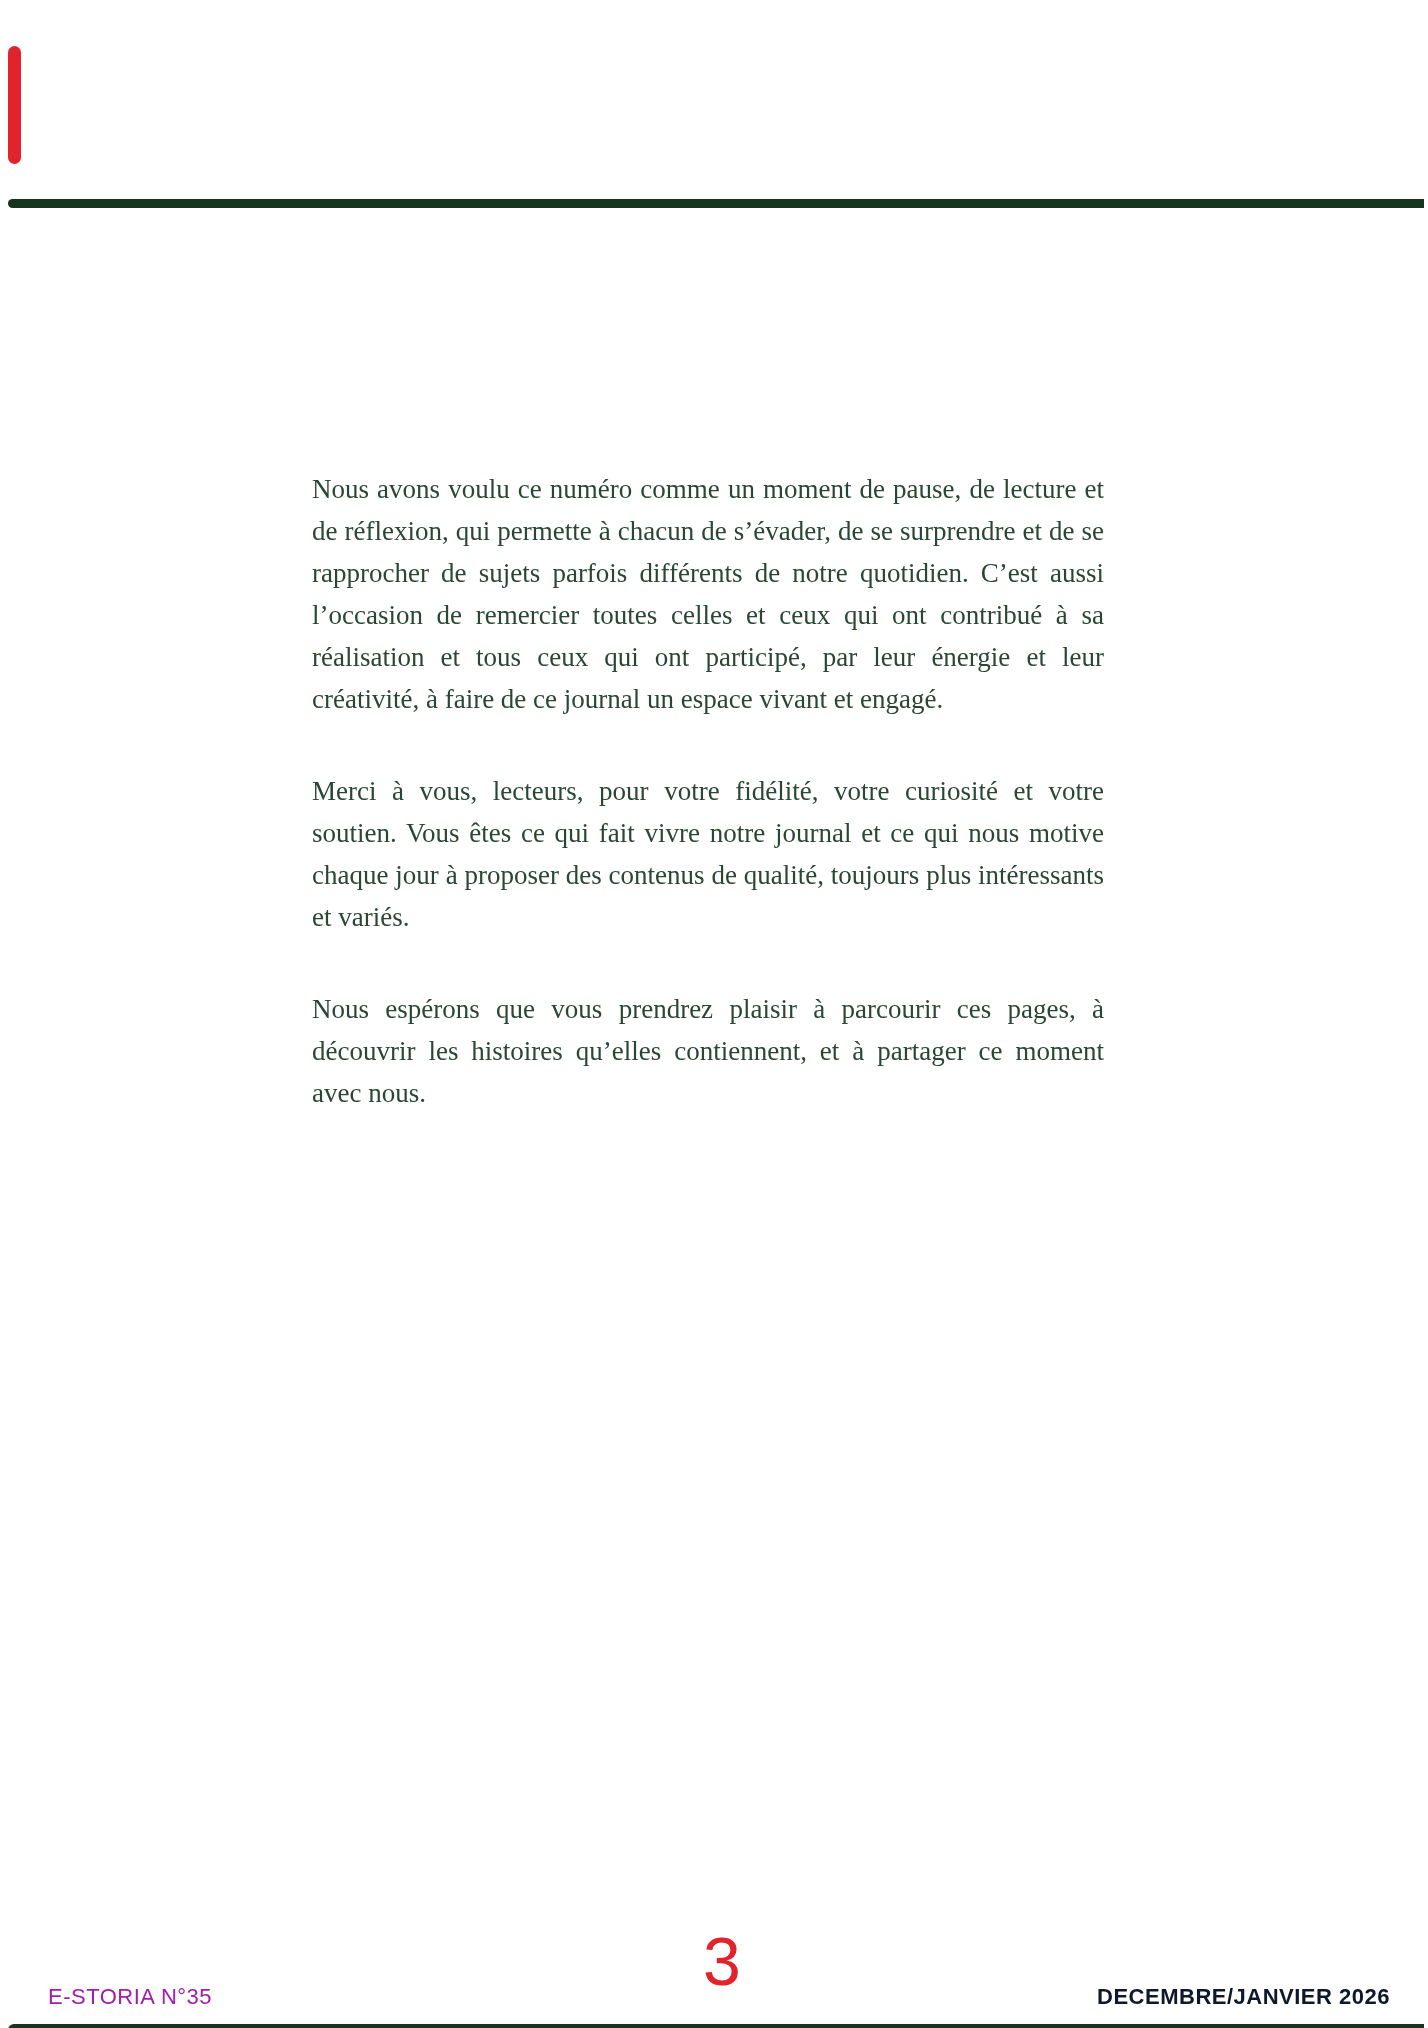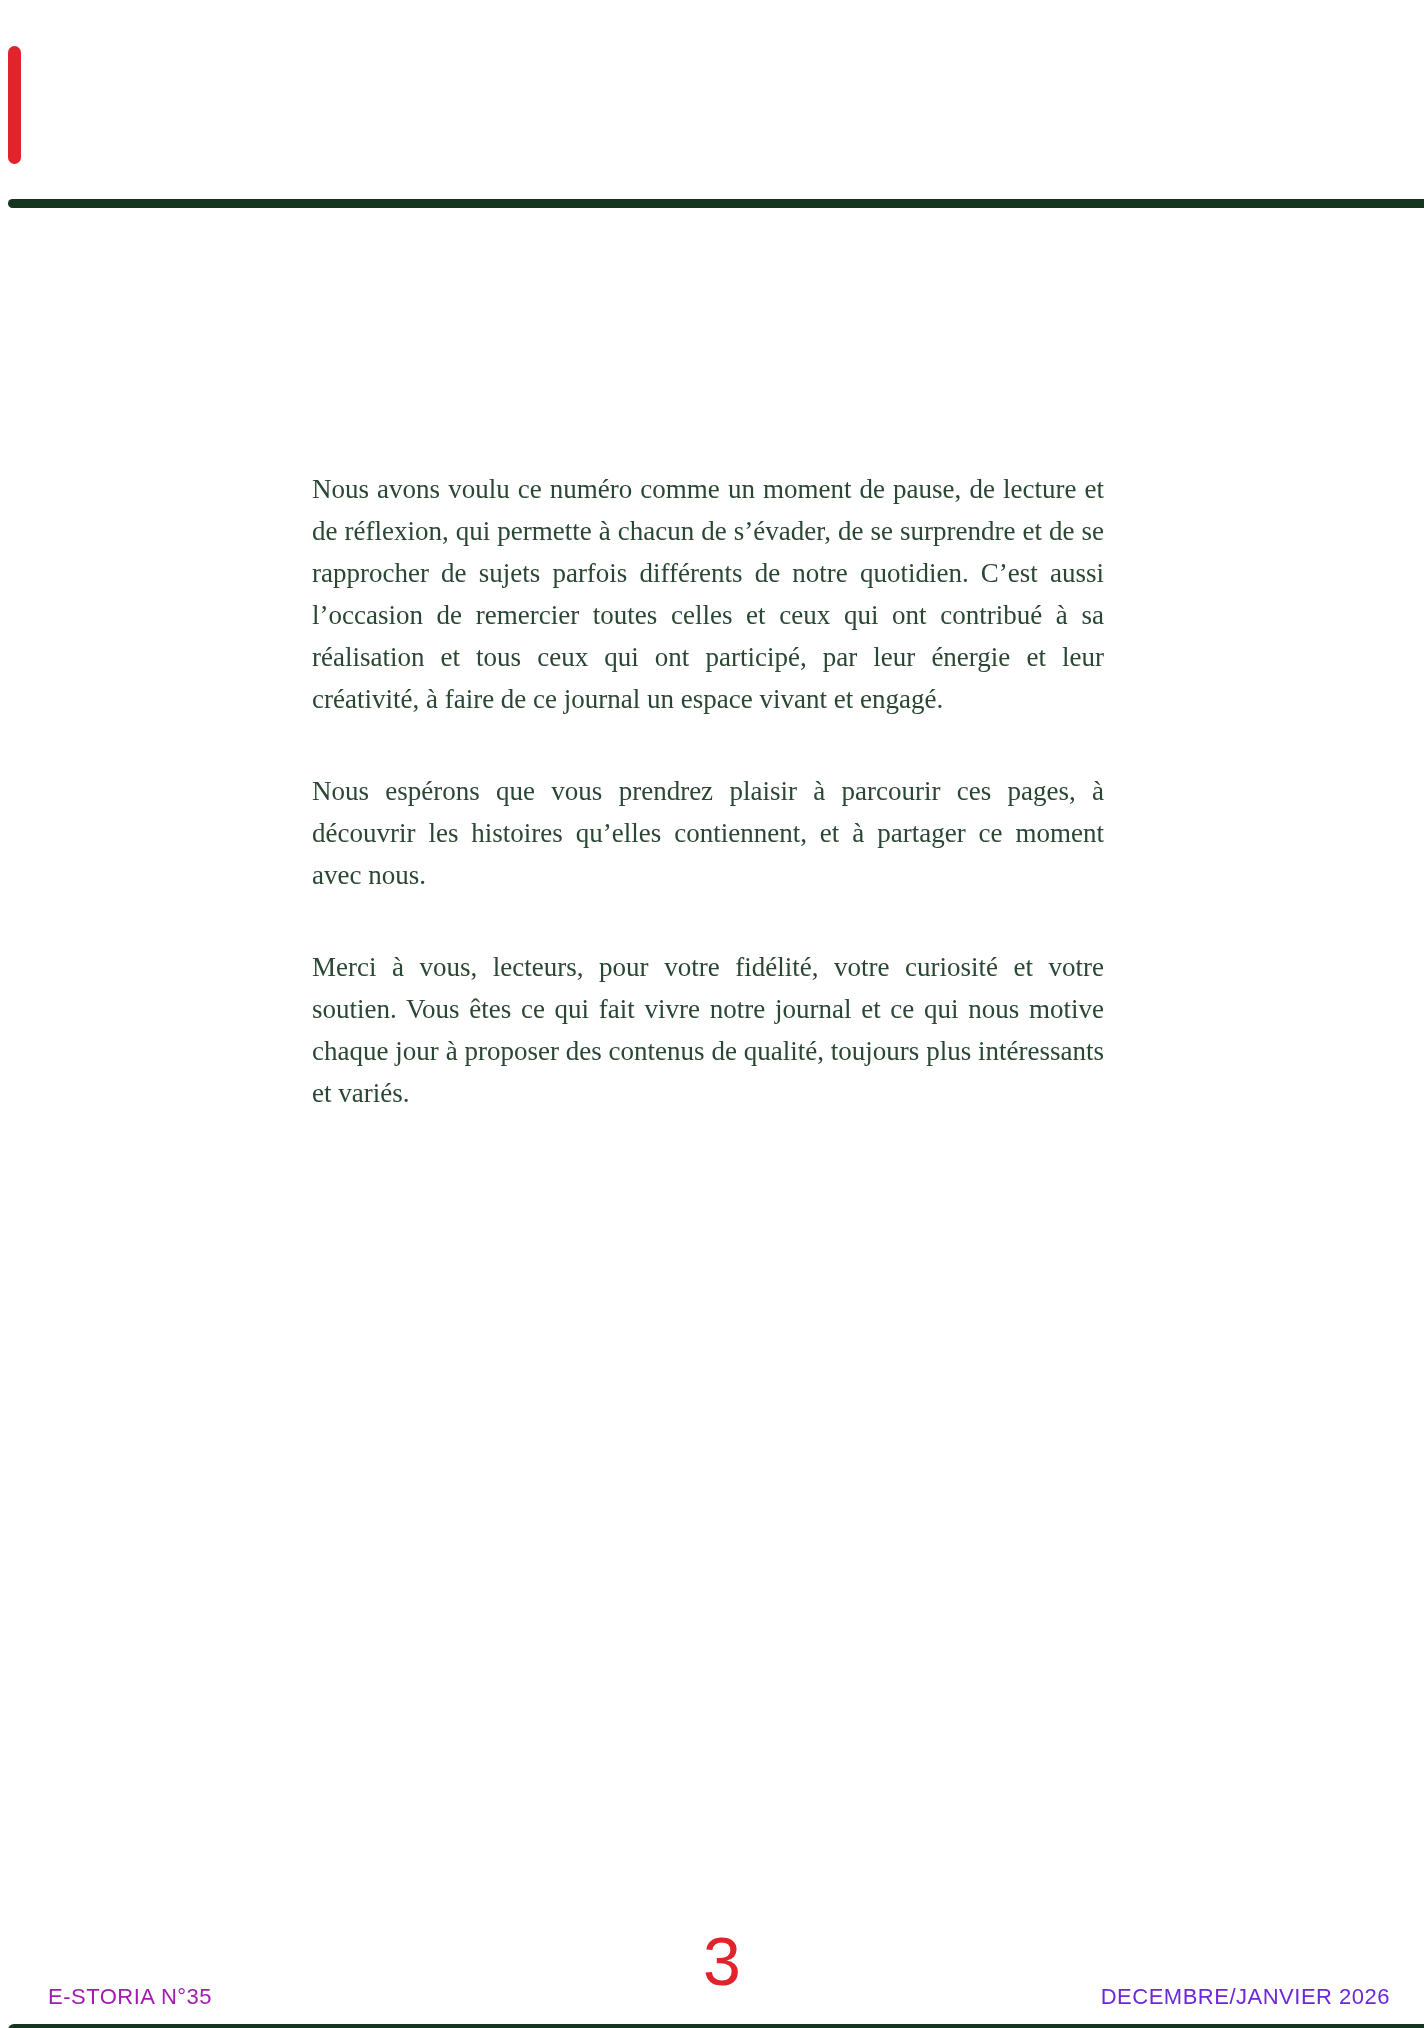--- a/index.html
+++ b/index.html
@@ -58,21 +58,22 @@
     letter-spacing: 0.5px;
     color: #a21caf;
   }
   .footer-right {
     position: absolute;
     right: 42px;
     bottom: 22px;
     font-family: "Liberation Sans", sans-serif;
     font-size: 22px;
     letter-spacing: 0.5px;
-    color: #6d28d9;
+    color: #0f172a;
+    font-weight: bold;
   }
   .page-number {
     position: absolute;
     left: 0;
     right: 0;
     bottom: 32px;
     text-align: center;
     font-family: "Liberation Sans", sans-serif;
     font-size: 68px;
     font-weight: 400;
@@ -83,22 +84,22 @@
 <body>
 
 <div class="page">
 
   <div class="red-bar"></div>
 
   <div class="top-rule"></div>
 
   <div class="body-text">
     <p>Nous avons voulu ce numéro comme un moment de pause, de lecture et de réflexion, qui permette à chacun de s’évader, de se surprendre et de se rapprocher de sujets parfois différents de notre quotidien. C’est aussi l’occasion de remercier toutes celles et ceux qui ont contribué à sa réalisation et tous ceux qui ont participé, par leur énergie et leur créativité, à faire de ce journal un espace vivant et engagé.</p>
+    <p>Merci à vous, lecteurs, pour votre fidélité, votre curiosité et votre soutien. Vous êtes ce qui fait vivre notre journal et ce qui nous motive chaque jour à proposer des contenus de qualité, toujours plus intéressants et variés.</p>
     <p>Nous espérons que vous prendrez plaisir à parcourir ces pages, à découvrir les histoires qu’elles contiennent, et à partager ce moment avec nous.</p>
-    <p>Merci à vous, lecteurs, pour votre fidélité, votre curiosité et votre soutien. Vous êtes ce qui fait vivre notre journal et ce qui nous motive chaque jour à proposer des contenus de qualité, toujours plus intéressants et variés.</p>
   </div>
 
   <div class="page-number">3</div>
 
   <div class="footer-left">E-STORIA N°35</div>
 
   <div class="footer-right">DECEMBRE/JANVIER 2026</div>
 
   <div class="bottom-rule"></div>
 

